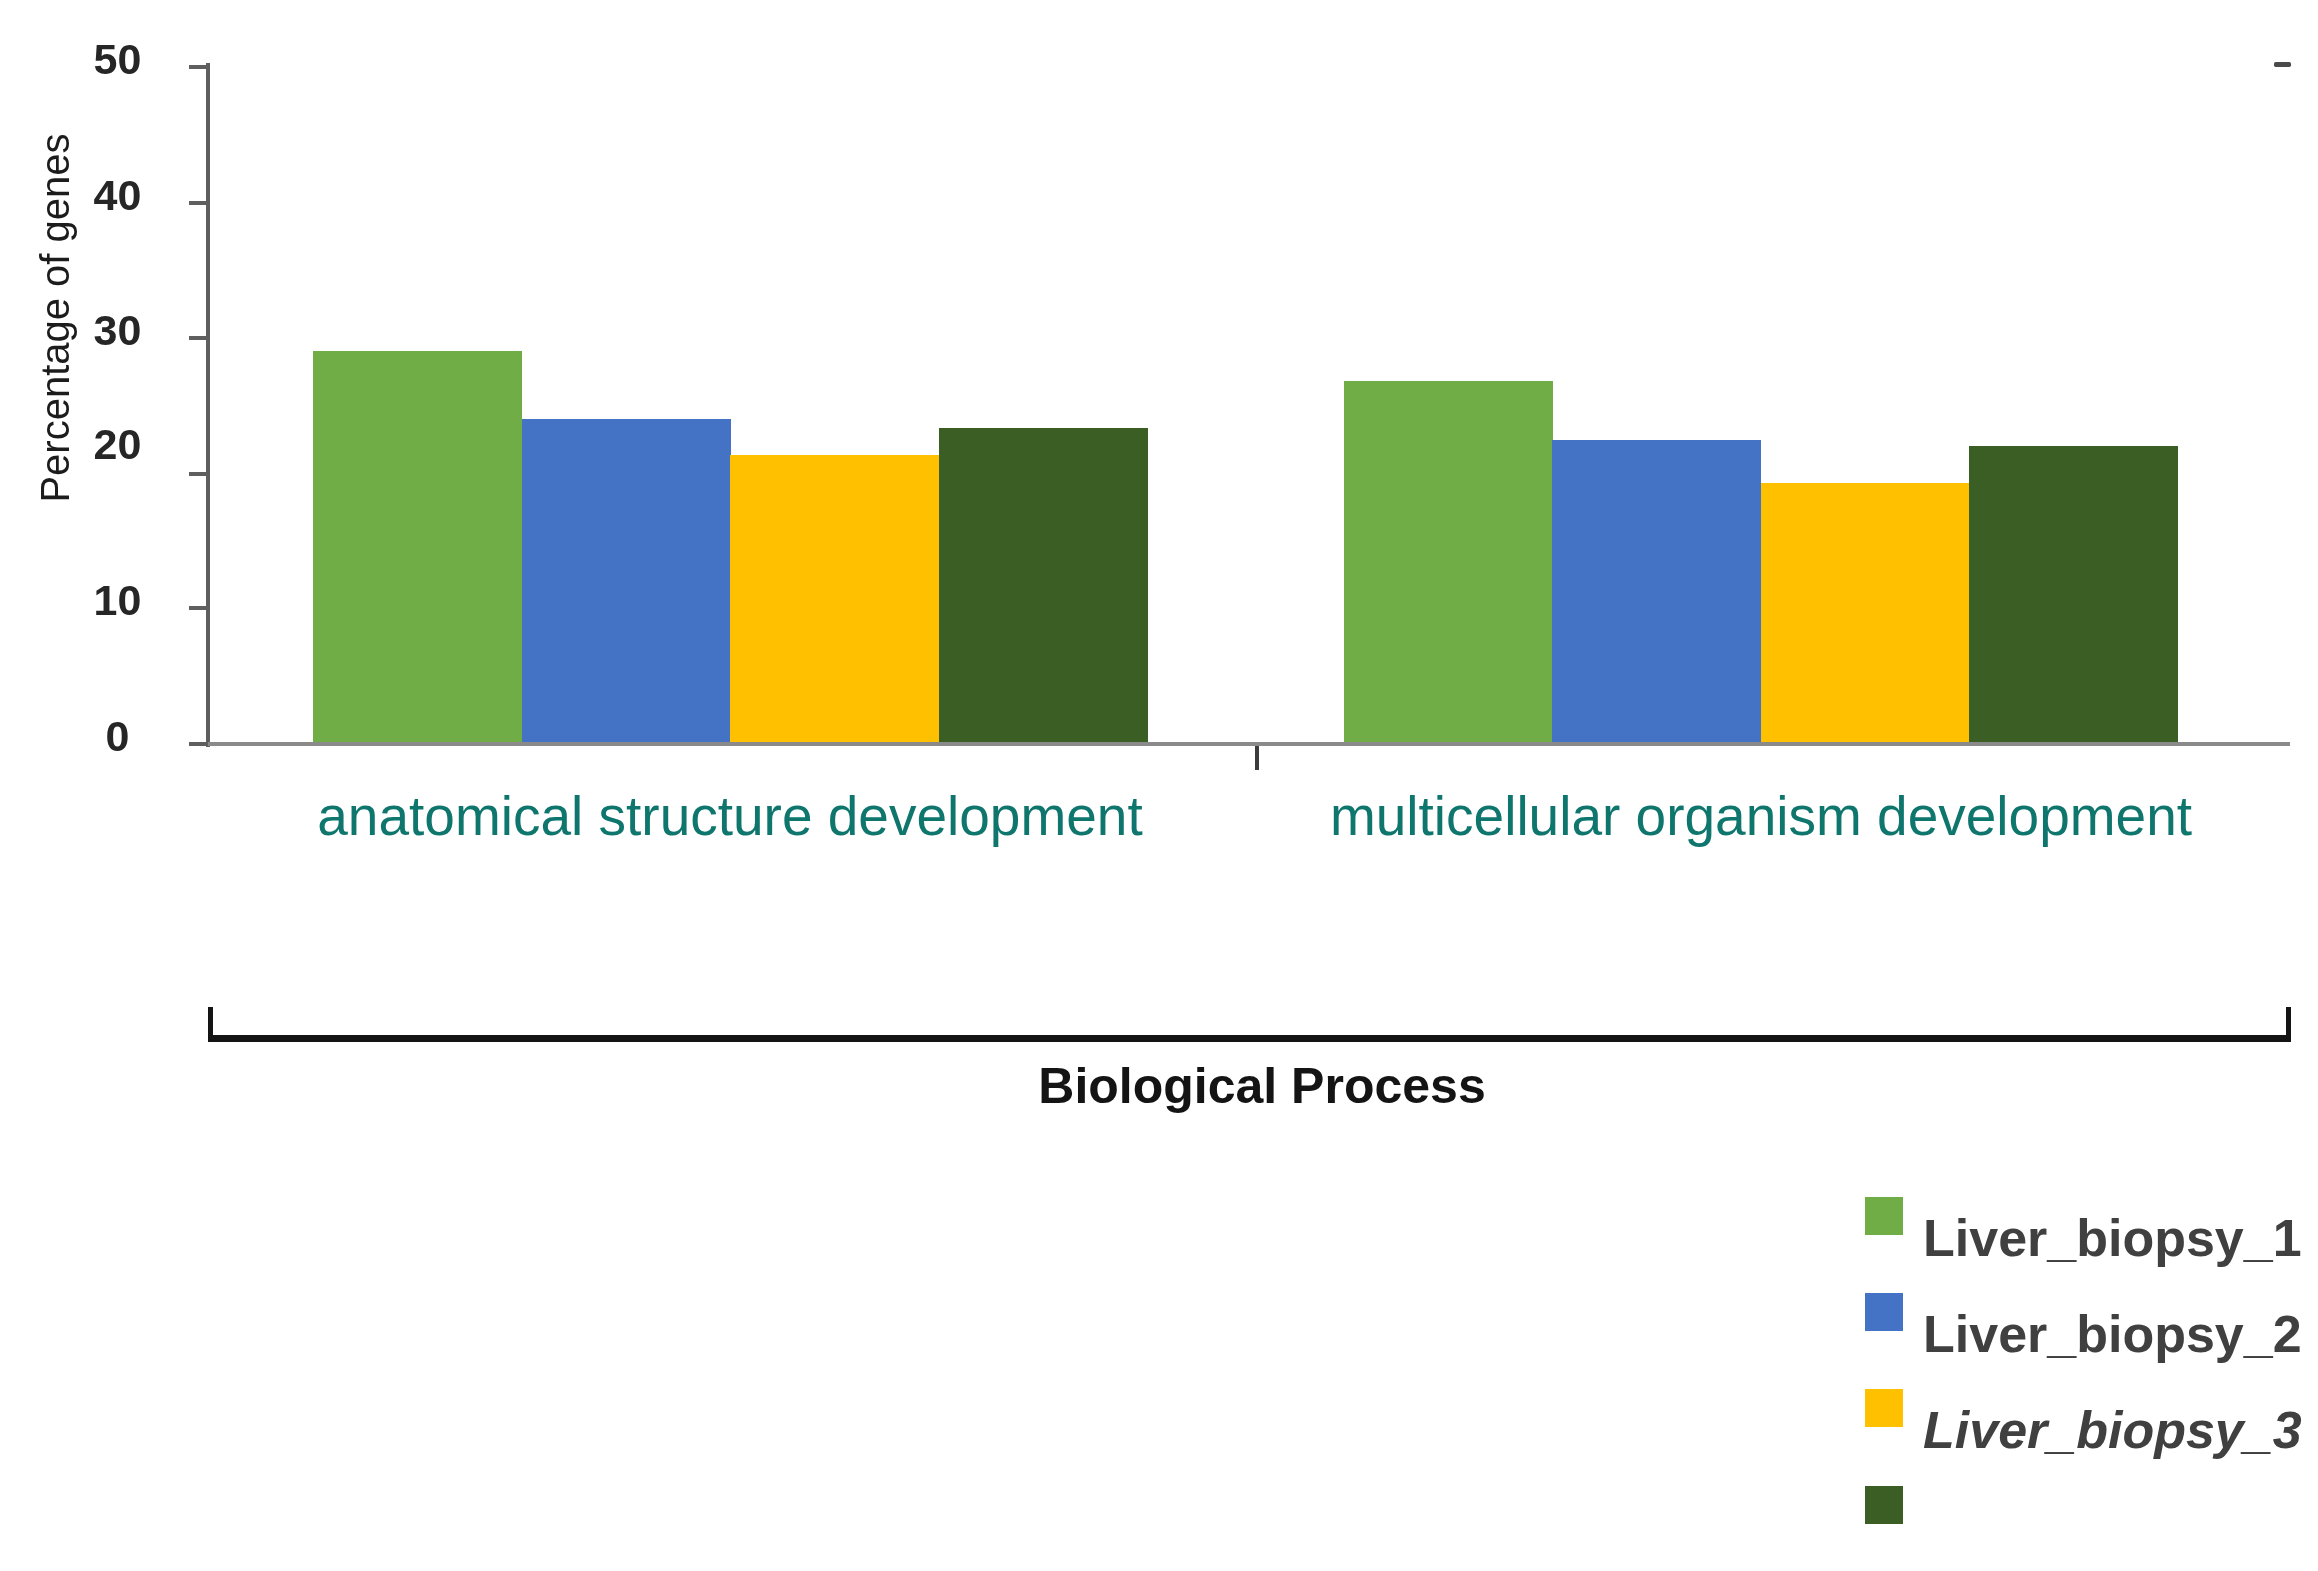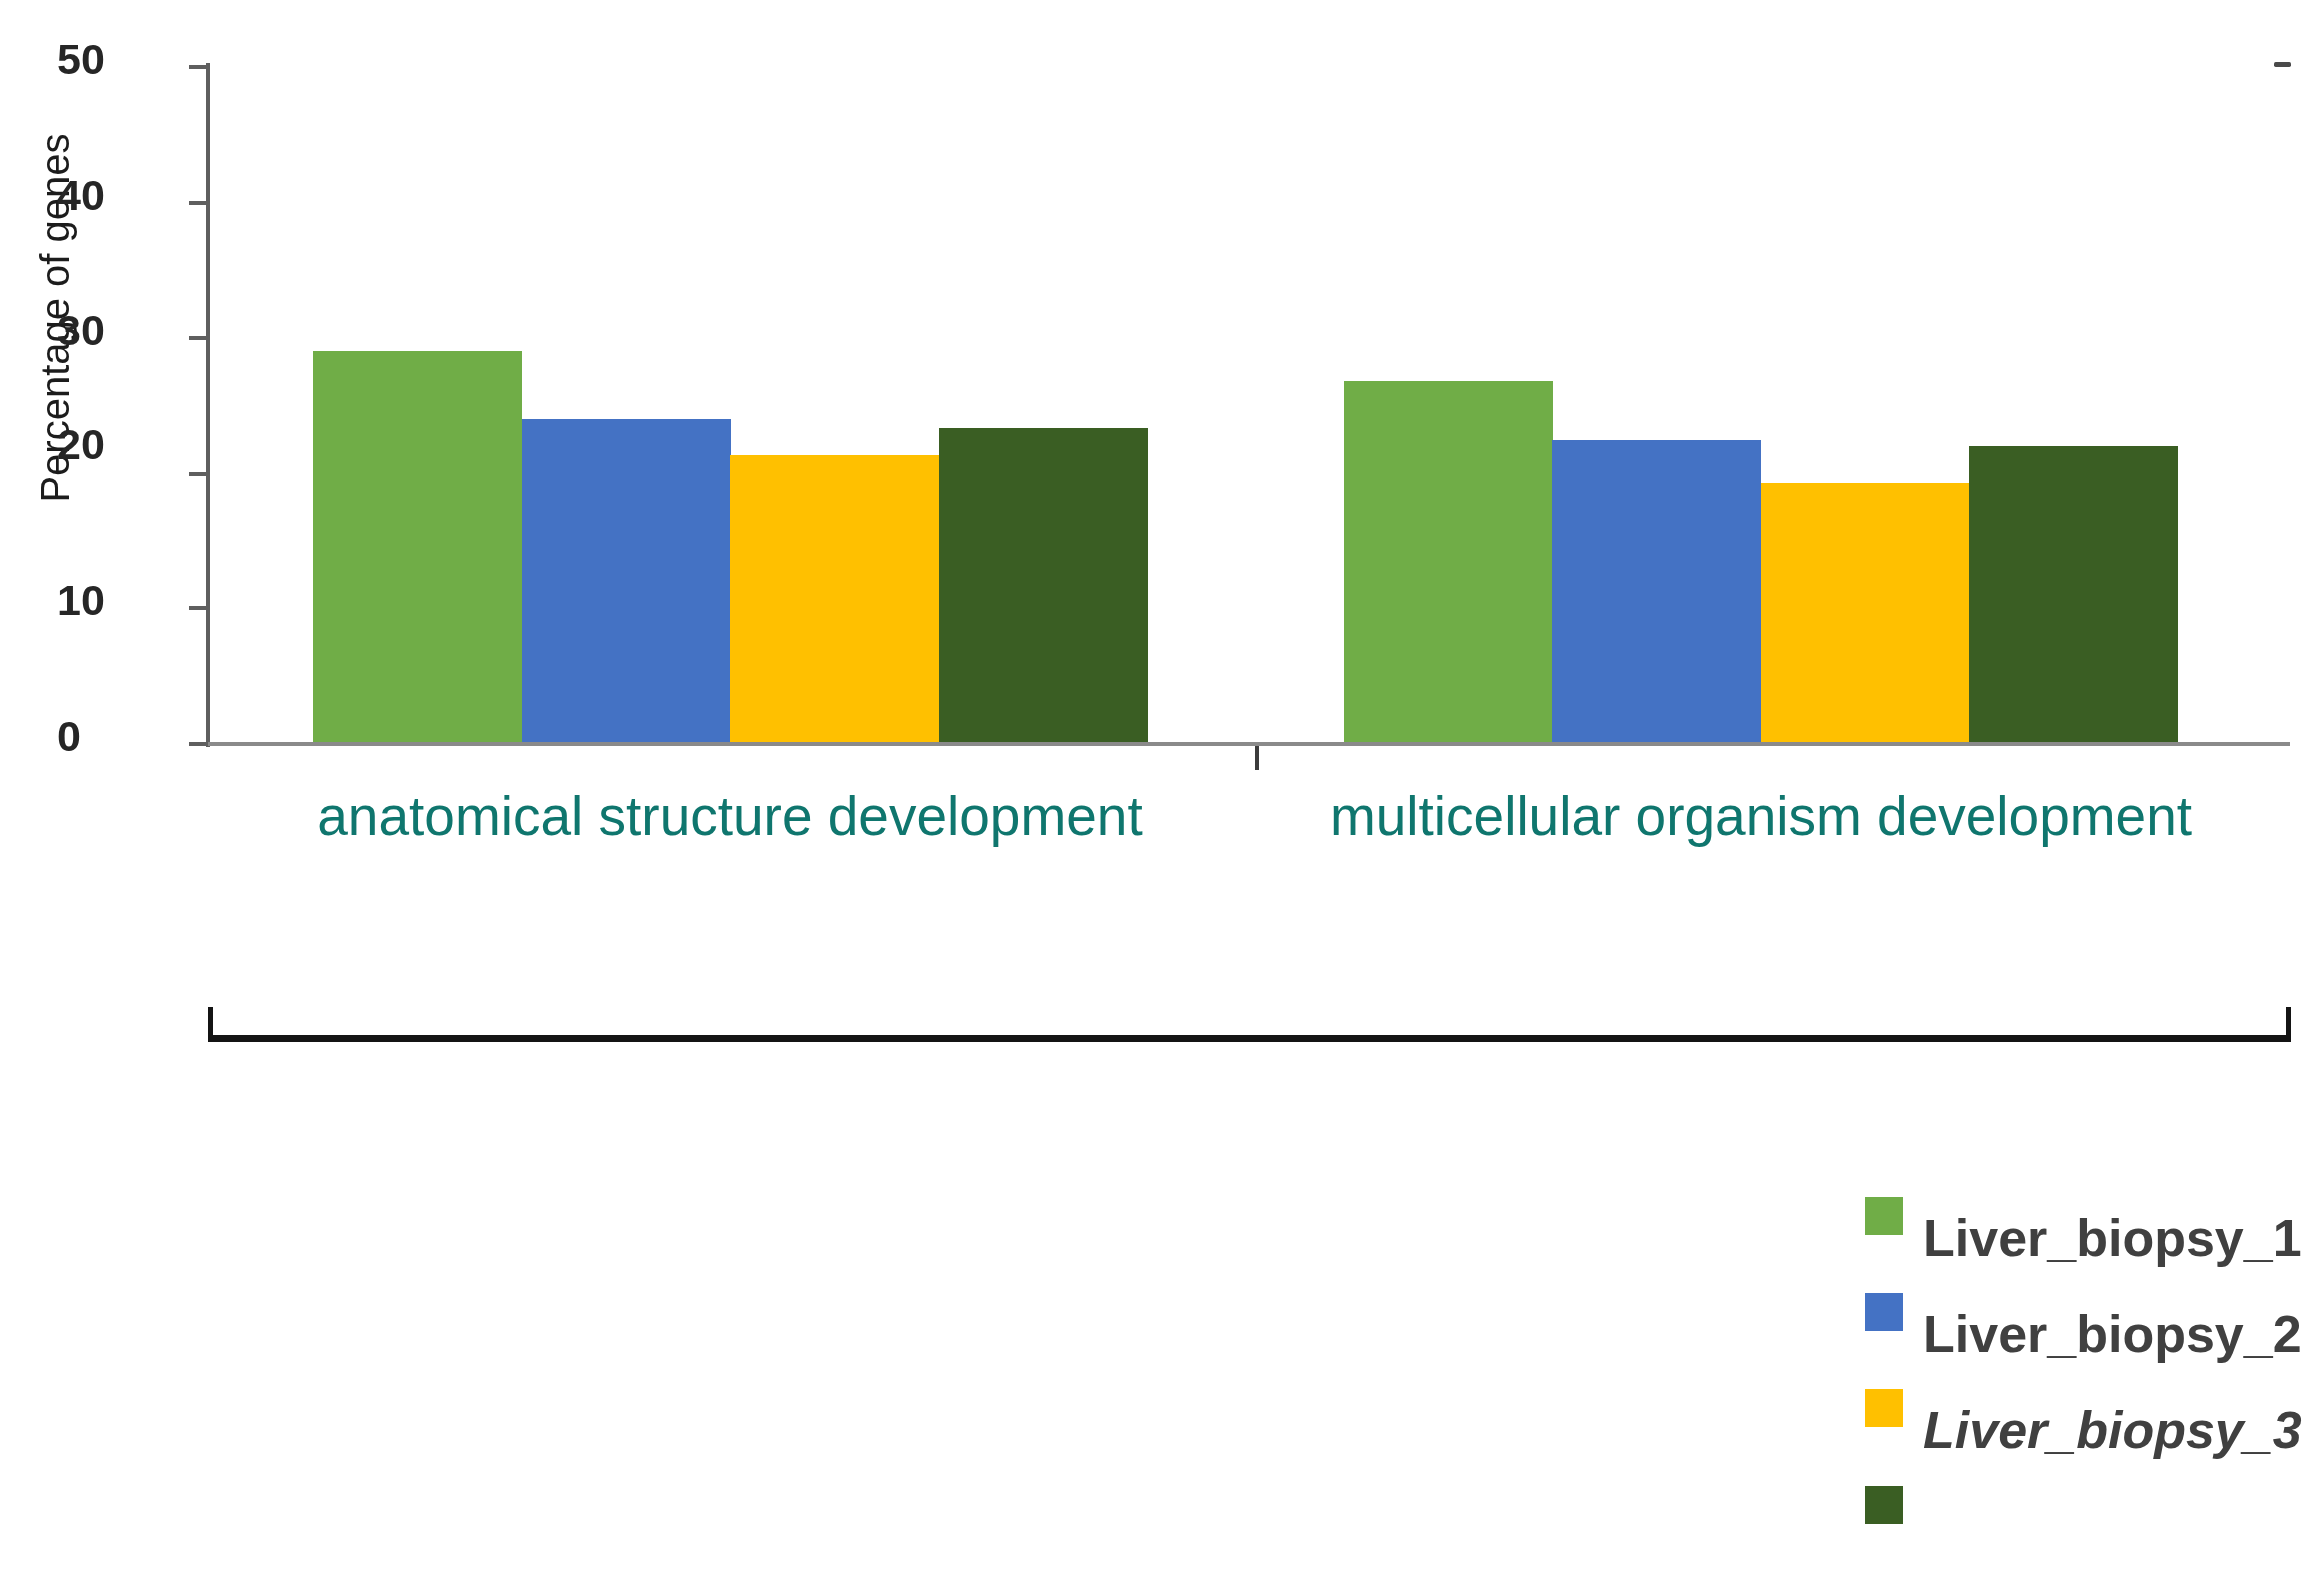--- a/index.html
+++ b/index.html
@@ -8,21 +8,21 @@
     font-family:"Liberation Sans","DejaVu Sans",sans-serif;color:#1a1a1a;
   }
   .ylabel{
     position:absolute;left:55px;top:318px;transform:translate(-50%,-50%) rotate(-90deg);
     font-size:40px;color:#1c1c1c;white-space:nowrap;
   }
   .axis-line-y{position:absolute;left:206px;top:63px;width:3.5px;height:684px;background:#5f5f5f;z-index:4;}
   .axis-line-x{position:absolute;left:208px;top:742px;width:2082px;height:4.3px;background:#8a8a8a;z-index:6;}
   .tick{position:absolute;left:189px;width:21px;height:3.5px;background:#5f5f5f;z-index:4;}
   .tick-label{
-    position:absolute;left:57px;width:121px;text-align:left;transform:translateY(-50%);
+    position:absolute;left:57px;width:121px;text-align:center;transform:translateY(-50%);
     font-size:43px;font-weight:bold;color:#262626;
   }
   .bar{position:absolute;z-index:2;}
   .cat-label{
     position:absolute;top:784px;transform:translateX(-50%);
     font-size:55px;color:#0f766e;white-space:nowrap;
   }
   .divider-tick{position:absolute;left:1255px;top:744px;width:3.5px;height:26px;background:#3c3c3c;}
   .bracket{
     position:absolute;left:208px;top:1007px;width:2083px;height:35px;box-sizing:border-box;
@@ -75,20 +75,21 @@
   <div class="axis-line-x"></div>
 
   <div class="divider-tick"></div>
 
   <div id="catLabelsLayer">
       <div class="cat-label" style="left: 730px;">anatomical structure development</div>
       <div class="cat-label" style="left: 1761px;">multicellular organism development</div>
     </div>
 
   <div class="bracket"></div>
+  <div class="bracket-label">Biological Process</div>
 
   <div id="legendLayer">
       <div class="legend-row" style="top: 1216px;">
         <div class="legend-swatch" style="background: rgb(112, 173, 71);"></div>
         <div class="legend-text">Liver_biopsy_1</div>
       </div>
       <div class="legend-row" style="top: 1312px; align-items: center;">
         <div class="legend-swatch" style="background: rgb(68, 114, 196);"></div>
         <div class="legend-text">Liver_biopsy_2</div>
       </div>

